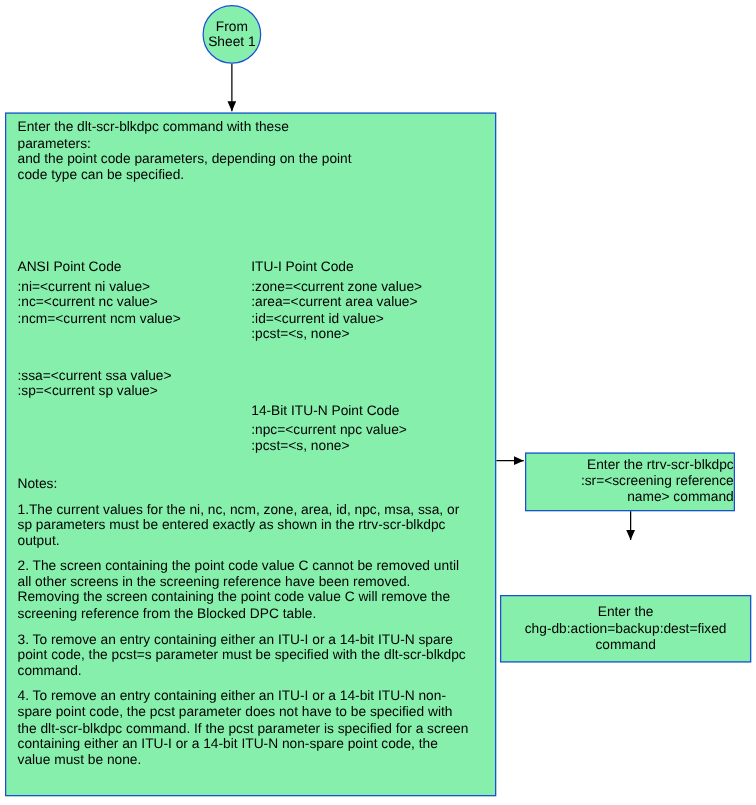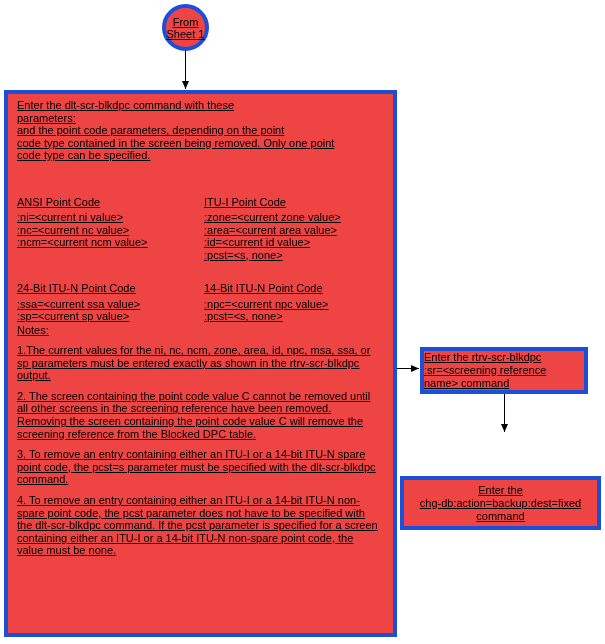--- a/index.html
+++ b/index.html
@@ -14,24 +14,23 @@
     overflow: hidden;
   }
   .connectors {
     position: absolute;
     left: 0; top: 0;
     width: 605px; height: 644px;
     pointer-events: none;
   }
   .node {
     position: absolute;
-    border: 4px solid #1d4ed8;
-    background: #ef4444;
+    border: 1px solid #1d4ed8;
+    background: #86efac;
     box-sizing: border-box;
-    text-decoration: underline;
   }
   .circle-node {
     left: 162px; top: 4px;
     width: 47px; height: 47px;
     border-radius: 50%;
     display: flex;
     flex-direction: column;
     align-items: center;
     justify-content: center;
     text-align: center;
@@ -41,29 +40,29 @@
     left: 4px; top: 90px;
     width: 393px; height: 547px;
     padding: 5px 14px 4px 9px;
     line-height: 12.5px;
   }
   .intro { text-align: left; }
   .cols { display: flex; }
   .cols.row1 { margin-top: 34px; }
   .cols.row2 { margin-top: 21px; }
   .col-left { width: 187px; flex: 0 0 187px; }
-  .pc-title { margin-bottom: 3px; }
-  .notes-label { margin-top: 1px; }
+  .pc-title { margin-bottom: 3px; margin-top: 28px; }
+  .notes-label { margin-top: 18px; }
   .note { margin: 8px 0 0 0; line-height: 12.6px; max-width: 362px; }
   .rtrv-box {
-    left: 420px; top: 347px;
+    left: 420px; top: 362px;
     width: 168px; height: 47px;
     display: flex;
     flex-direction: column;
-    align-items: flex-start;
+    align-items: flex-end;
     justify-content: center;
     text-align: center;
     line-height: 13px;
   }
   .chgdb-box {
     left: 400px; top: 433px;
     width: 201px; height: 54px;
     display: flex;
     flex-direction: column;
     align-items: center;
@@ -92,21 +91,20 @@
   <div class="node circle-node">
     <div>From</div>
     <div>Sheet 1</div>
   </div>
 
   <div class="node main-box">
     <div class="intro">
       <div>Enter the dlt-scr-blkdpc command with these</div>
       <div>parameters:</div>
       <div>and the point code parameters, depending on the point</div>
-      <div>code type contained in the screen being removed. Only one point</div>
       <div>code type can be specified.</div>
     </div>
 
     <div class="cols row1">
       <div class="col-left">
         <div class="pc-title">ANSI Point Code</div>
         <div>:ni=&lt;current ni value&gt;</div>
         <div>:nc=&lt;current nc value&gt;</div>
         <div>:ncm=&lt;current ncm value&gt;</div>
       </div>
@@ -114,21 +112,20 @@
         <div class="pc-title">ITU-I Point Code</div>
         <div>:zone=&lt;current zone value&gt;</div>
         <div>:area=&lt;current area value&gt;</div>
         <div>:id=&lt;current id value&gt;</div>
         <div>:pcst=&lt;s, none&gt;</div>
       </div>
     </div>
 
     <div class="cols row2">
       <div class="col-left">
-        <div class="pc-title">24-Bit ITU-N Point Code</div>
         <div>:ssa=&lt;current ssa value&gt;</div>
         <div>:sp=&lt;current sp value&gt;</div>
       </div>
       <div>
         <div class="pc-title">14-Bit ITU-N Point Code</div>
         <div>:npc=&lt;current npc value&gt;</div>
         <div>:pcst=&lt;s, none&gt;</div>
       </div>
     </div>
 

